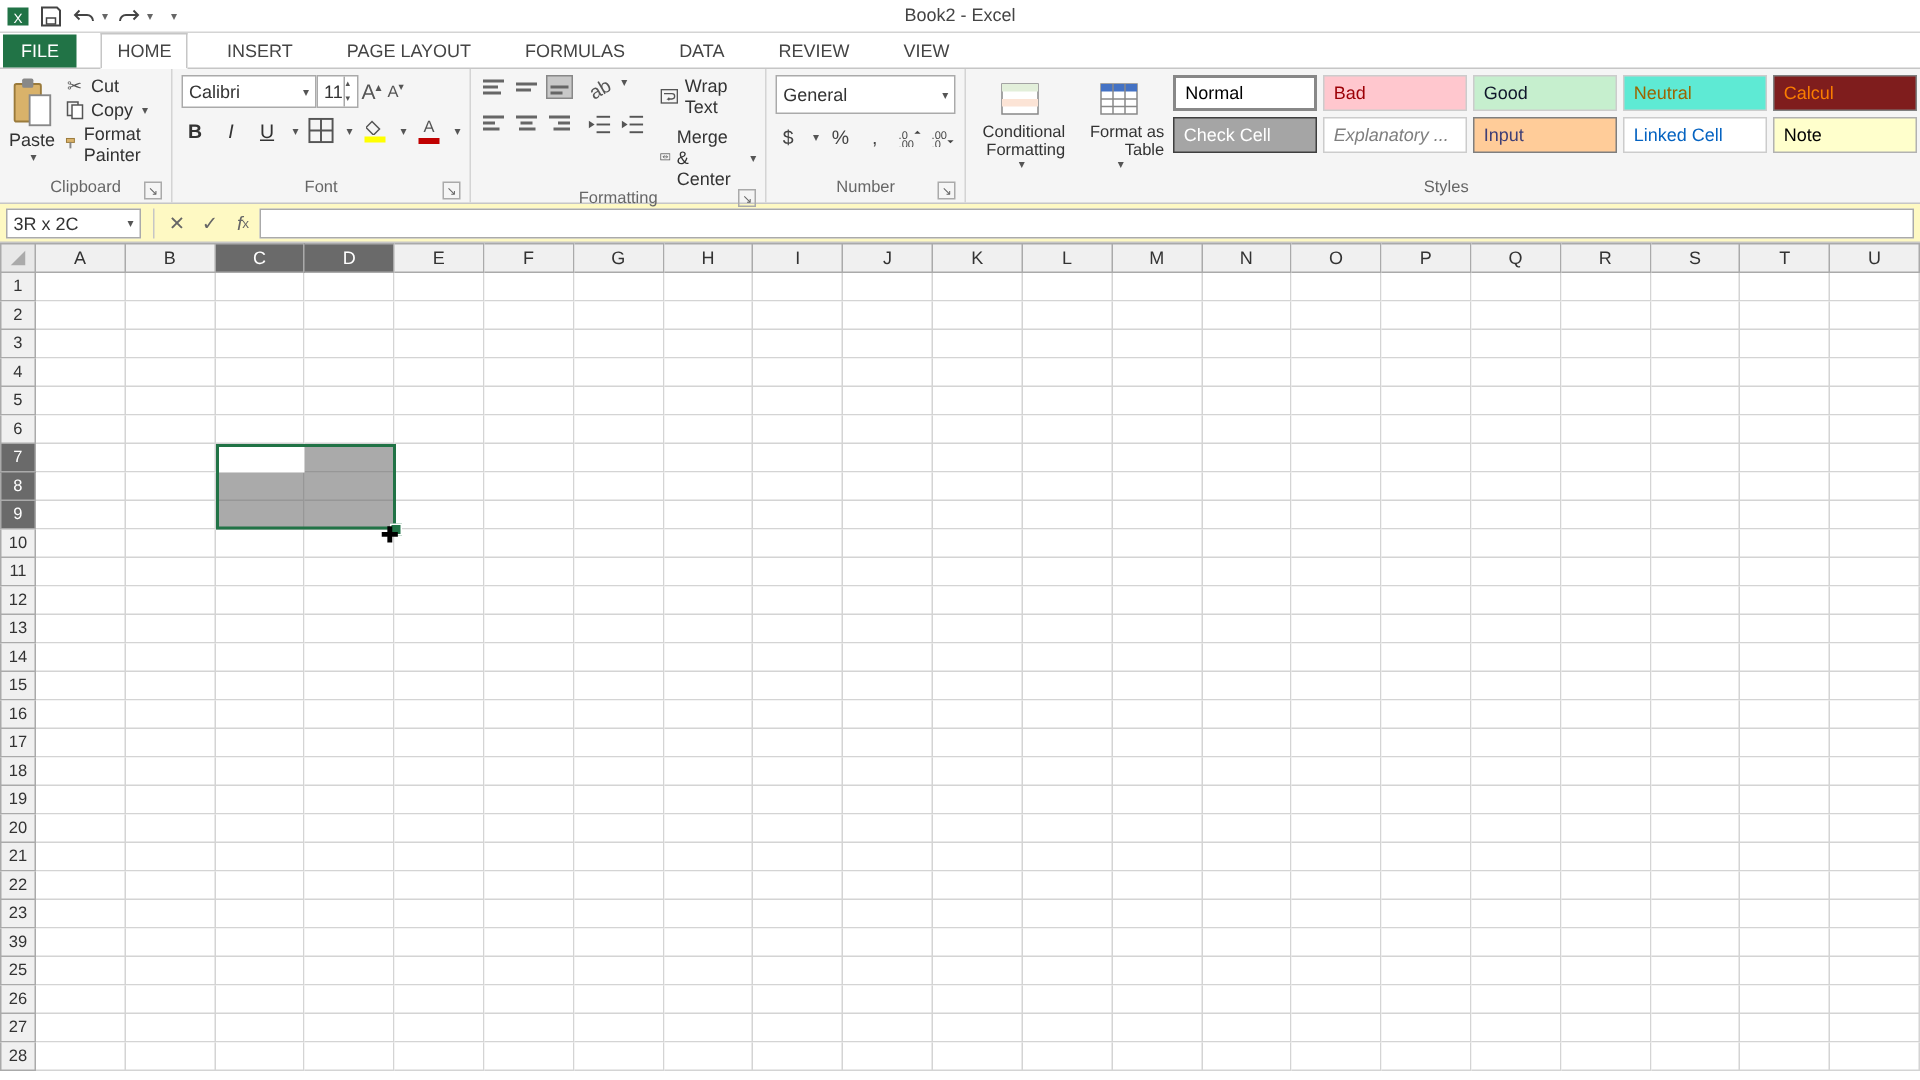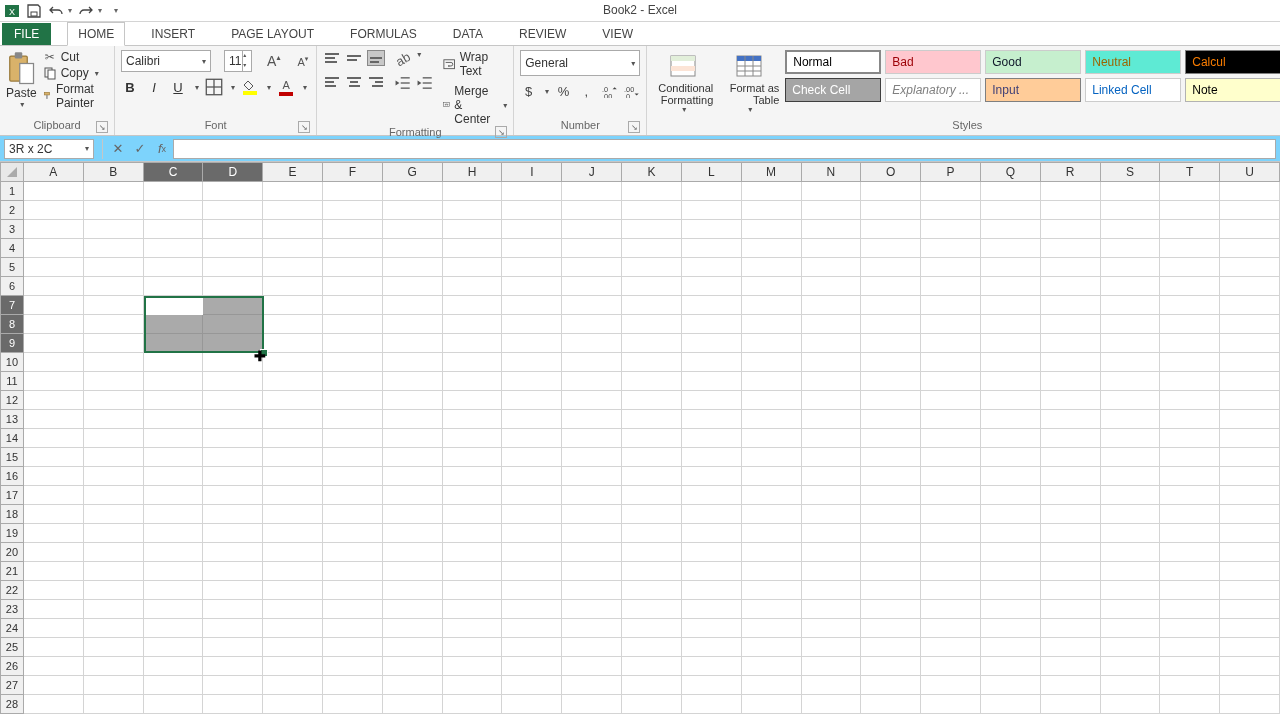--- a/index.html
+++ b/index.html
@@ -27,21 +27,21 @@
 
 
 .paste-btn { display:flex; flex-direction:column; align-items:center; width: 40px; }
 .paste-icon { width: 30px; height: 36px; display:flex; align-items:center; justify-content:center; }
 .clip-small { display:flex; flex-direction:column; gap:2px; }
 .clip-row { display:flex; align-items:center; gap:4px; font-size:12px; }
 .mini-icon { width:14px; height:14px; display:flex; align-items:center; justify-content:center; color:#555; }
 .drop-tri { font-size:8px; color:#555; margin-left:2px; }
 
 
-.font-top { display:flex; gap:13px; align-items:center; }
+.font-top { display:flex; gap:0; align-items:center; }
 .font-combo { height:22px; border:1px solid #aaa; background:#fff; padding:0 4px; display:flex; align-items:center; font-size:12px; }
 .font-combo .cv { flex:1; }
 .font-name { width: 90px; }
 .font-size { width: 28px; }
 .sz-stepper { width:10px; border-left:1px solid #aaa; height:100%; display:flex; flex-direction:column; }
 .sz-stepper div { flex:1; font-size:6px; text-align:center; color:#555; }
 .aa { font-size:14px; color:#555; padding: 0 2px; }
 .font-bottom { display:flex; gap:6px; align-items:center; margin-top:6px; }
 .fb { width:18px; height:18px; display:flex; align-items:center; justify-content:center; font-size:13px; }
 .b { font-weight:bold; } .i { font-style:italic; } .u { text-decoration:underline; }
@@ -67,21 +67,21 @@
 
 
 .big-btn { display:flex; flex-direction:column; align-items:center; width:60px; font-size:11px; text-align:right; line-height:1.1; }
 .big-icon { width:32px; height:32px; display:flex; align-items:center; justify-content:center; }
 
 
 .gallery { display:grid; grid-template-columns: repeat(5, 96px); grid-auto-rows: 24px; gap:4px; }
 .gcell { border:1px solid #ccc; padding: 3px 6px; font-size:12px; display:flex; align-items:center; overflow:hidden; white-space:nowrap; }
 
 
-.fbar { height: 26px; display:flex; align-items:center; border-bottom:1px solid #c6c6c6; background:#7dd3fc; }
+.fbar { height: 26px; display:flex; align-items:center; border-bottom:1px solid #c6c6c6; background:#fef9c3; }
 .namebox { width:90px; height:20px; border:1px solid #aaa; margin:0 4px; display:flex; align-items:center; padding:0 4px; background:#fff; }
 .namebox .cv { flex:1; font-size:12px; }
 .fb-sep { width:1px; height:20px; background:#c6c6c6; margin:0 4px; }
 .fb-btn { width:22px; height:20px; display:flex; align-items:center; justify-content:center; color:#666; font-size:13px; }
 .fbar-input { flex:1; height:20px; border:1px solid #aaa; margin-right:4px; background:#fff; }
 
 
 .grid-wrap { position:relative; }
 .coltabs { display:flex; height:20px; }
 .corner { width:24px; border:1px solid #aaa; background:#e8e8e8; display:flex; align-items:center; justify-content:center; }
@@ -389,21 +389,21 @@
             </svg>
           </div>
         <span>Format as Table</span>
           <span class="drop-tri">▾</span>
       </div>
       <div class="gallery" id="gallery">
           <div class="gcell" style="background: rgb(255, 255, 255); color: rgb(0, 0, 0); border-color: rgb(136, 136, 136); border-width: 2px;">Normal</div>
           <div class="gcell" style="background: rgb(255, 199, 206); color: rgb(156, 0, 6); border-color: rgb(204, 204, 204);">Bad</div>
           <div class="gcell" style="background: rgb(198, 239, 206); color: #0f172a; border-color: rgb(204, 204, 204);">Good</div>
           <div class="gcell" style="background: #5eead4; color: rgb(156, 101, 0); border-color: rgb(204, 204, 204);">Neutral</div>
-          <div class="gcell" style="background: #000000; color: rgb(250, 125, 0); border-color: rgb(127, 127, 127);">Calcul</div>
+          <div class="gcell" style="background: #7f1d1d; color: rgb(250, 125, 0); border-color: rgb(127, 127, 127);">Calcul</div>
           <div class="gcell" style="background: rgb(165, 165, 165); color: rgb(255, 255, 255); border-color: rgb(63, 63, 63);">Check Cell</div>
           <div class="gcell" style="background: rgb(255, 255, 255); color: rgb(127, 127, 127); border-color: rgb(204, 204, 204); font-style: italic;">Explanatory ...</div>
           <div class="gcell" style="background: rgb(255, 204, 153); color: rgb(63, 63, 118); border-color: rgb(127, 127, 127);">Input</div>
           <div class="gcell" style="background: rgb(255, 255, 255); color: rgb(5, 99, 193); border-color: rgb(204, 204, 204);">Linked Cell</div>
           <div class="gcell" style="background: rgb(255, 255, 204); color: rgb(0, 0, 0); border-color: rgb(178, 178, 178);">Note</div>
         </div>
     </div>
     <div class="group-label">
         <span>Styles</span>
       </div>
@@ -1002,21 +1002,21 @@
         <div class="cell"></div>
         <div class="cell"></div>
         <div class="cell"></div>
         <div class="cell"></div>
         <div class="cell"></div>
         <div class="cell"></div>
         <div class="cell"></div>
         <div class="cell"></div>
       </div>
       <div class="row">
-        <div class="rowh">24</div>
+        <div class="rowh">39</div>
         <div class="cell"></div>
         <div class="cell"></div>
         <div class="cell"></div>
         <div class="cell"></div>
         <div class="cell"></div>
         <div class="cell"></div>
         <div class="cell"></div>
         <div class="cell"></div>
         <div class="cell"></div>
         <div class="cell"></div>

